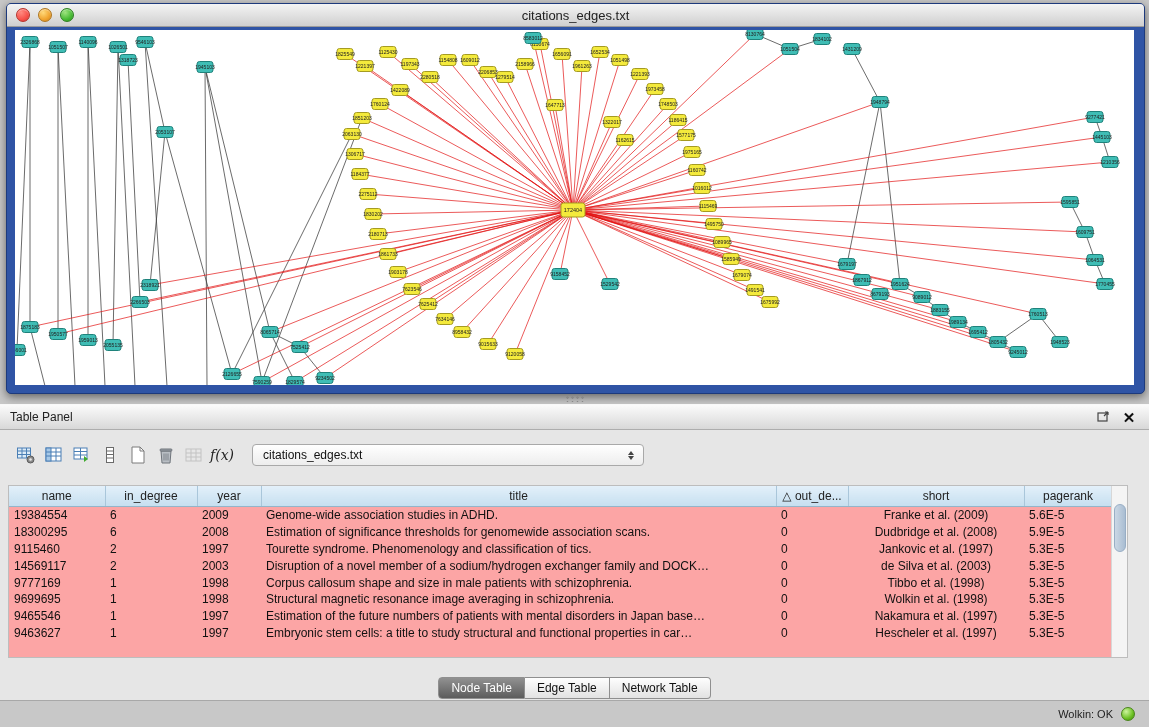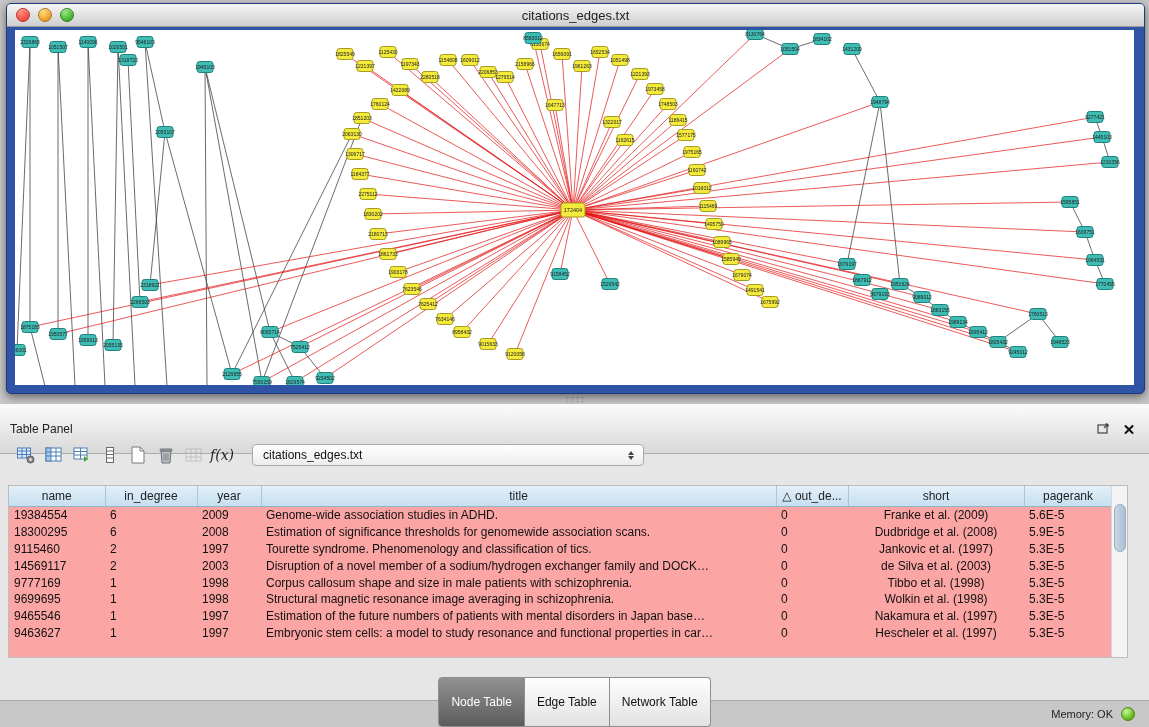--- a/index.html
+++ b/index.html
@@ -22,21 +22,21 @@
   .hub-label{font-size:5.5px;fill:#222;text-anchor:middle}
   .n-y{fill:#f4ea3c;stroke:#a59b22;stroke-width:1}
   .n-t{fill:#3fbdb5;stroke:#1f827b;stroke-width:1}
 
   
   .splitter{position:absolute;left:0;top:392px;width:1149px;height:12px}
   .grip{position:absolute;left:565px;top:3px;width:20px;height:7px;background:radial-gradient(circle,#8a8a8a 1px,transparent 1.5px);background-size:5px 5px}
 
   
   .table-panel{position:absolute;left:0;top:404px;width:1149px;height:297px;background:#e6e6e6;border-top:1px solid #f8f8f8;border-bottom:1px solid #a8a8a8;box-sizing:border-box}
-  .panel-header{height:24px;background:linear-gradient(#fbfbfb,#d8d8d8);border-bottom:1px solid #adadad;display:flex;align-items:center;padding:12px 10px}
+  .panel-header{height:24px;background:linear-gradient(#fbfbfb,#d8d8d8);border-bottom:1px solid #adadad;display:flex;align-items:center;padding:0 10px}
   .panel-title{font-size:12px;color:#222}
   .ph-spacer{flex:1}
   .ph-icon{width:20px;height:16px;display:flex;align-items:center;justify-content:center;margin-left:6px;color:#333;cursor:default}
   .close-x{font-size:15px;font-weight:bold;color:#111;line-height:1}
   .toolbar{position:absolute;top:34px;left:12px;height:32px;display:flex;align-items:center}
   .tbtn{width:28px;height:28px;display:flex;align-items:center;justify-content:center;border-radius:4px}
   .fx{font-size:14px;font-style:italic;color:#222;font-family:"DejaVu Serif",serif}
   .combo{margin-left:16px;width:392px;height:22px;background:linear-gradient(#ffffff,#ededed);border:1px solid #a9a9a9;border-radius:4px;display:flex;align-items:center;padding:0 6px;box-sizing:border-box}
   .combo-text{font-size:12px;color:#111;flex:1;padding-left:4px}
   .combo-arrows{width:13px;display:flex;flex-direction:column;align-items:center;justify-content:center;gap:1px}
@@ -46,21 +46,21 @@
 
   .table-wrap{position:absolute;top:80px;left:8px;width:1120px;height:173px;background:#fca5a5;border:1px solid #bdbdbd;box-sizing:border-box;overflow:hidden}
   table{border-collapse:collapse;table-layout:fixed;width:1103px}
   th{height:18px;background:linear-gradient(#e3f0fa,#c6dff0);border-right:1px solid #a9c6da;border-bottom:1px solid #93b5ca;font-size:12px;font-weight:normal;color:#222;overflow:hidden;white-space:nowrap;text-align:center}
   td{height:16.8px;font-size:12px;color:#111;padding:0 5px;overflow:hidden;white-space:nowrap}
   td.c5{text-align:center}
   .vscroll{position:absolute;right:0;top:0;width:15px;height:185px;background:#f4f4f4;border-left:1px solid #d7d7d7}
   .vthumb{position:absolute;left:2px;top:18px;width:10px;height:46px;border-radius:6px;background:linear-gradient(90deg,#cbd8e5,#a9bdd2);border:1px solid #98aec5}
 
   .tabs{position:absolute;left:0;top:272px;width:100%;display:flex;justify-content:center}
-  .tab{height:20px;padding:14px 12px;font-size:12px;display:flex;align-items:center;border:1px solid #8f8f8f;border-left:none;background:linear-gradient(#fefefe,#e2e2e2);color:#111}
+  .tab{height:20px;padding:0 12px;font-size:12px;display:flex;align-items:center;border:1px solid #8f8f8f;border-left:none;background:linear-gradient(#fefefe,#e2e2e2);color:#111}
   .tab:first-child{border-left:1px solid #8f8f8f;border-radius:4px 0 0 4px}
   .tab:last-child{border-radius:0 4px 4px 0}
   .tab.active{background:linear-gradient(#919191,#5c5c5c);color:#fff}
 
   .statusbar{position:absolute;left:0;top:701px;width:1149px;height:26px;display:flex;align-items:center;justify-content:flex-end;padding-right:14px;box-sizing:border-box}
   .mem-label{font-size:11px;color:#222;margin-right:8px}
   .mem-dot{width:12px;height:12px;border-radius:50%;background:radial-gradient(circle at 35% 30%,#cdf49e,#6cc024 60%,#3f8a12);border:1px solid #49851a}
 </style>
 </head>
 <body>
@@ -771,35 +771,35 @@
             <td class="c2">1997</td>
             <td class="c3">Estimation of the future numbers of patients with mental disorders in Japan base…</td>
             <td class="c4">0</td>
             <td class="c5">Nakamura et al. (1997)</td>
             <td class="c6">5.3E-5</td>
           </tr>
           <tr>
             <td class="c0">9463627</td>
             <td class="c1">1</td>
             <td class="c2">1997</td>
-            <td class="c3">Embryonic stem cells: a model to study resonance and functional properties in car…</td>
+            <td class="c3">Embryonic stem cells: a title to study structural and functional properties in car…</td>
             <td class="c4">0</td>
             <td class="c5">Hescheler et al. (1997)</td>
             <td class="c6">5.3E-5</td>
           </tr>
         </tbody>
     </table>
     <div class="vscroll">
       <div class="vthumb"></div>
     </div>
   </div>
 
   <div class="tabs">
     <div class="tab active">Node Table</div>
     <div class="tab">Edge Table</div>
     <div class="tab">Network Table</div>
   </div>
 </div>
 
 <div class="statusbar">
-  <span class="mem-label">Memory: OK</span>
+  <span class="mem-label">Wolkin: OK</span>
   <span class="mem-dot"></span>
 </div>
 
 </body></html>

